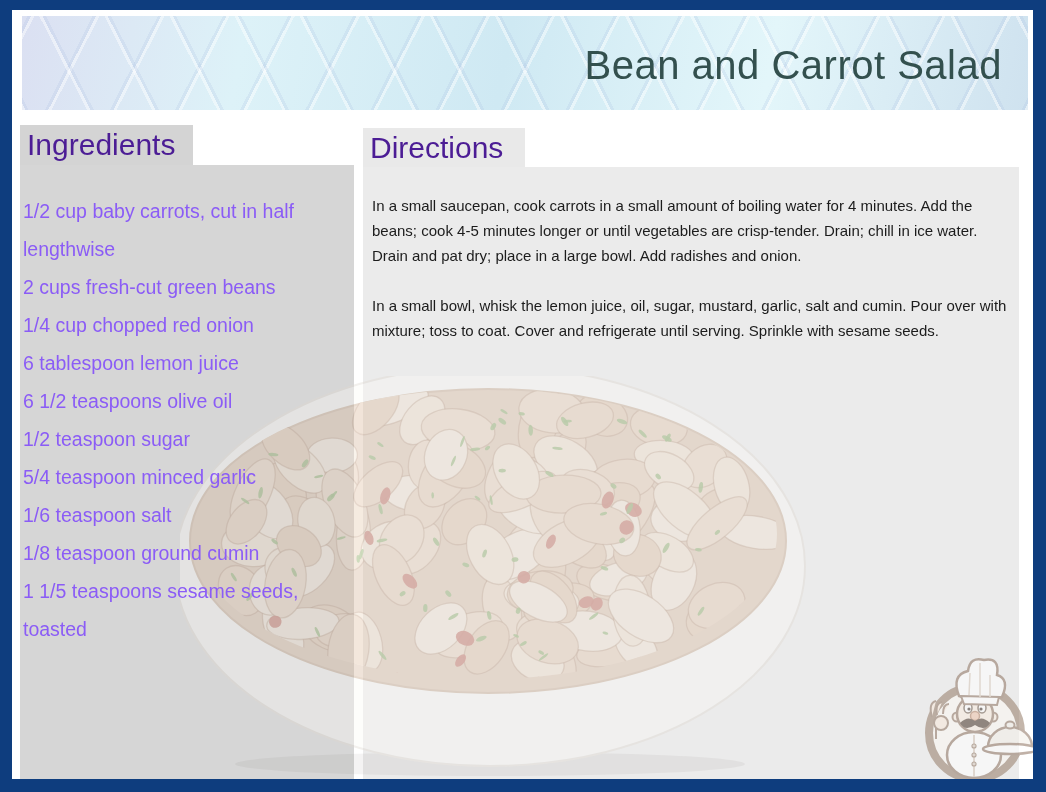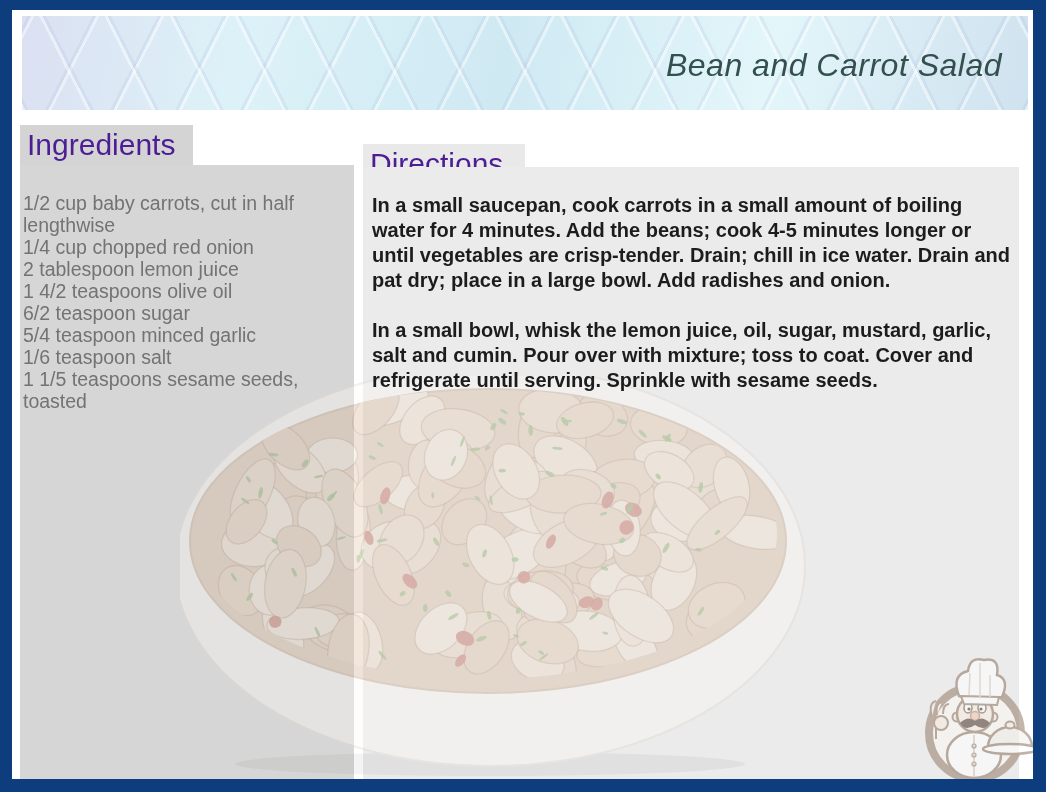--- a/index.html
+++ b/index.html
@@ -19,43 +19,43 @@
   .banner{
     position:absolute;left:22px;top:16px;width:1006px;height:94px;z-index:1;
     background-color:#d7ecf5;
     background-image:
       repeating-linear-gradient(63deg, rgba(255,255,255,.45) 0 3px, rgba(168,188,224,.20) 3px 6px, rgba(255,255,255,0) 6px 58px),
       repeating-linear-gradient(-63deg, rgba(255,255,255,.45) 0 3px, rgba(168,188,224,.20) 3px 6px, rgba(255,255,255,0) 6px 58px),
       linear-gradient(100deg,#dbe0f2 0%,#ddf2f8 22%,#cfe9f3 48%,#e3f6fa 74%,#cfe2ef 100%);
     display:flex;align-items:center;justify-content:flex-end;
   }
   .banner-title{
-    color:#33504e;font-size:32px;letter-spacing:.5px;
-    padding-right:26px;padding-top:4px;white-space:nowrap;font-style:italic;
+    color:#33504e;font-size:40px;letter-spacing:.5px;
+    padding-right:26px;padding-top:4px;white-space:nowrap;
   }
 
   
   .panel{position:absolute;z-index:1;}
   .ing-heading-box{left:20px;top:125px;width:173px;height:40px;background:#d4d4d4;}
   .ing-panel{left:20px;top:165px;width:334px;height:615px;background:#d6d6d6;}
-  .dir-heading-box{left:363px;top:144px;width:162px;height:39px;background:#e9e9e9;}
+  .dir-heading-box{left:363px;top:128px;width:162px;height:39px;background:#e9e9e9;}
   .dir-panel{left:363px;top:167px;width:656px;height:613px;background:#ebebeb;}
 
   .section-heading{
     font-size:30px;color:#4c1d95;padding-left:7px;padding-top:3px;white-space:nowrap;
   }
 
   
   .ingredients-text{
     position:absolute;left:23px;top:192px;width:328px;z-index:3;
-    font-size:19.5px;line-height:22px;color:#737373;
+    font-size:19.5px;line-height:38px;color:#8b5cf6;
   }
   .directions-text{
     position:absolute;left:372px;top:193px;width:642px;z-index:3;
-    font-size:20px;line-height:25px;color:#1c1c1c;font-weight:bold;
+    font-size:15px;line-height:25px;color:#1c1c1c;
   }
   .directions-text .para{margin:0 0 25px 0;}
 
   
   .bean-photo{
     position:absolute;left:180px;top:376px;width:645px;height:404px;
     z-index:2;opacity:.38;pointer-events:none;
   }
   
   .chef-logo{
@@ -338,26 +338,28 @@
       <g>
         <path d="M41,45 Q33,24 50,20 Q52,5 66,9 Q82,6 79,24 Q92,28 84,46 Q63,52 41,45 Z" fill="#ffffff" stroke="#8d7360" stroke-width="2.5"></path>
         <path d="M43,45 L81,46 L79,54 L46,53 Z" fill="#ffffff" stroke="#8d7360" stroke-width="2"></path>
         <path d="M52,22 L51,44 M62,12 L62,46 M72,24 L72,46" stroke="#d8c9ba" stroke-width="1.5"></path>
       </g>
     </svg>
   </div>
 
   <div class="ingredients-text">
     <div class="ing-item">1/2 cup baby carrots, cut in half lengthwise</div>
+    <div class="ing-item">2 cups fresh-cut green beans</div>
     <div class="ing-item">1/4 cup chopped red onion</div>
-    <div class="ing-item">2 tablespoon lemon juice</div>
-    <div class="ing-item">1 4/2 teaspoons olive oil</div>
-    <div class="ing-item">6/2 teaspoon sugar</div>
+    <div class="ing-item">6 tablespoon lemon juice</div>
+    <div class="ing-item">6 1/2 teaspoons olive oil</div>
+    <div class="ing-item">1/2 teaspoon sugar</div>
     <div class="ing-item">5/4 teaspoon minced garlic</div>
     <div class="ing-item">1/6 teaspoon salt</div>
+    <div class="ing-item">1/8 teaspoon ground cumin</div>
     <div class="ing-item">1 1/5 teaspoons sesame seeds, toasted</div>
   </div>
 
   <div class="directions-text">
     <p class="para">In a small saucepan, cook carrots in a small amount of boiling water for 4 minutes. Add the beans; cook 4-5 minutes longer or until vegetables are crisp-tender. Drain; chill in ice water. Drain and pat dry; place in a large bowl. Add radishes and onion.</p>
     <p class="para">In a small bowl, whisk the lemon juice, oil, sugar, mustard, garlic, salt and cumin. Pour over with mixture; toss to coat. Cover and refrigerate until serving. Sprinkle with sesame seeds.</p>
   </div>
 
 </div>
 

